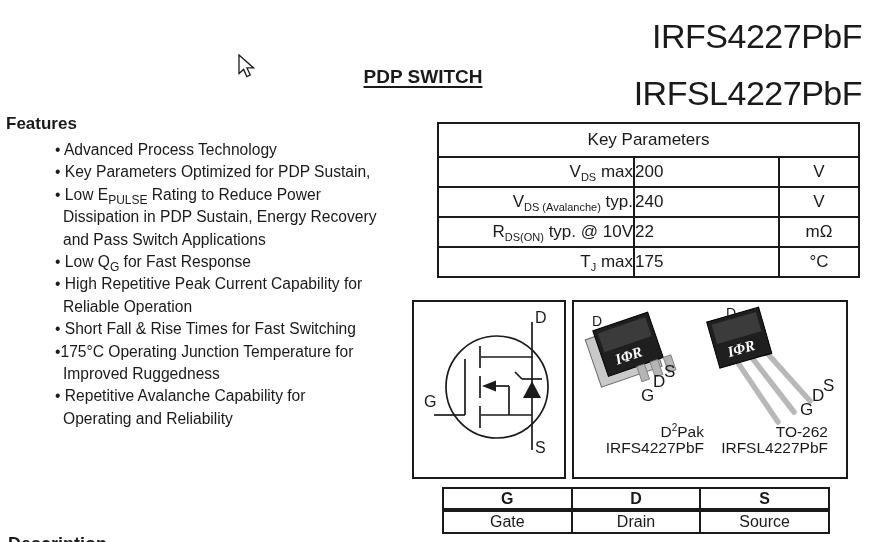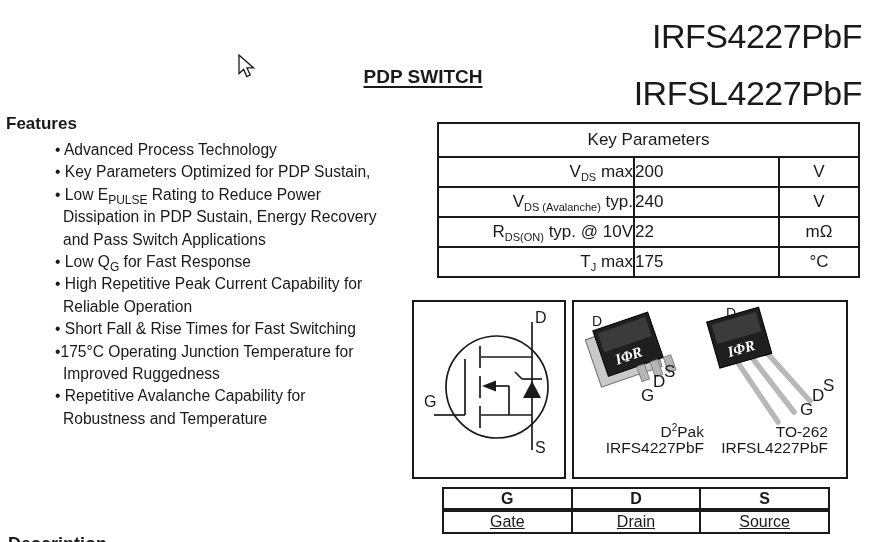--- a/index.html
+++ b/index.html
@@ -43,21 +43,21 @@
   .pkg-caption sup{font-size:10px;line-height:0;}
 
   
   .sym-label{position:absolute;font-size:16px;line-height:1;}
 
   
   .pin-table{position:absolute;left:442px;border-collapse:collapse;table-layout:fixed;width:388px;}
   .pin-table td{border:2px solid #1a1a1a;text-align:center;font-size:16px;padding:0;}
   #pin-table-head{top:487px;}
   #pin-table-head td{font-weight:bold;height:19px;}
-  #pin-table-body{top:510px;text-decoration:underline;}
+  #pin-table-body{top:510px;}
   #pin-table-body td{height:20px;}
 
   
   #footer-partial{position:absolute;left:8px;top:534px;font-size:18px;font-weight:bold;}
 </style>
 </head>
 <body>
 
 <div id="page">
 
@@ -78,21 +78,21 @@
       <div class="fline"><span class="bullet">• </span><span>Low E</span><sub>PULSE</sub><span> Rating to Reduce Power</span></div>
       <div class="fline cont"><span>Dissipation in PDP Sustain, Energy Recovery</span></div>
       <div class="fline cont"><span>and Pass Switch Applications</span></div>
       <div class="fline"><span class="bullet">• </span><span>Low Q</span><sub>G</sub><span> for Fast Response</span></div>
       <div class="fline"><span class="bullet">• </span><span>High Repetitive Peak Current Capability for</span></div>
       <div class="fline cont"><span>Reliable Operation</span></div>
       <div class="fline"><span class="bullet">• </span><span>Short Fall &amp; Rise Times for Fast Switching</span></div>
       <div class="fline"><span class="bullet">•</span><span>175°C Operating Junction Temperature for</span></div>
       <div class="fline cont"><span>Improved Ruggedness</span></div>
       <div class="fline"><span class="bullet">• </span><span>Repetitive Avalanche Capability for</span></div>
-      <div class="fline cont"><span>Robustness and Temperature</span></div>
+      <div class="fline cont"><span>Operating and Reliability</span></div>
     </div>
 
   <table id="kp-table">
     <colgroup>
         <col style="width:196px">
         <col style="width:145px">
         <col style="width:80px">
       </colgroup>
     <thead>
       <tr>

